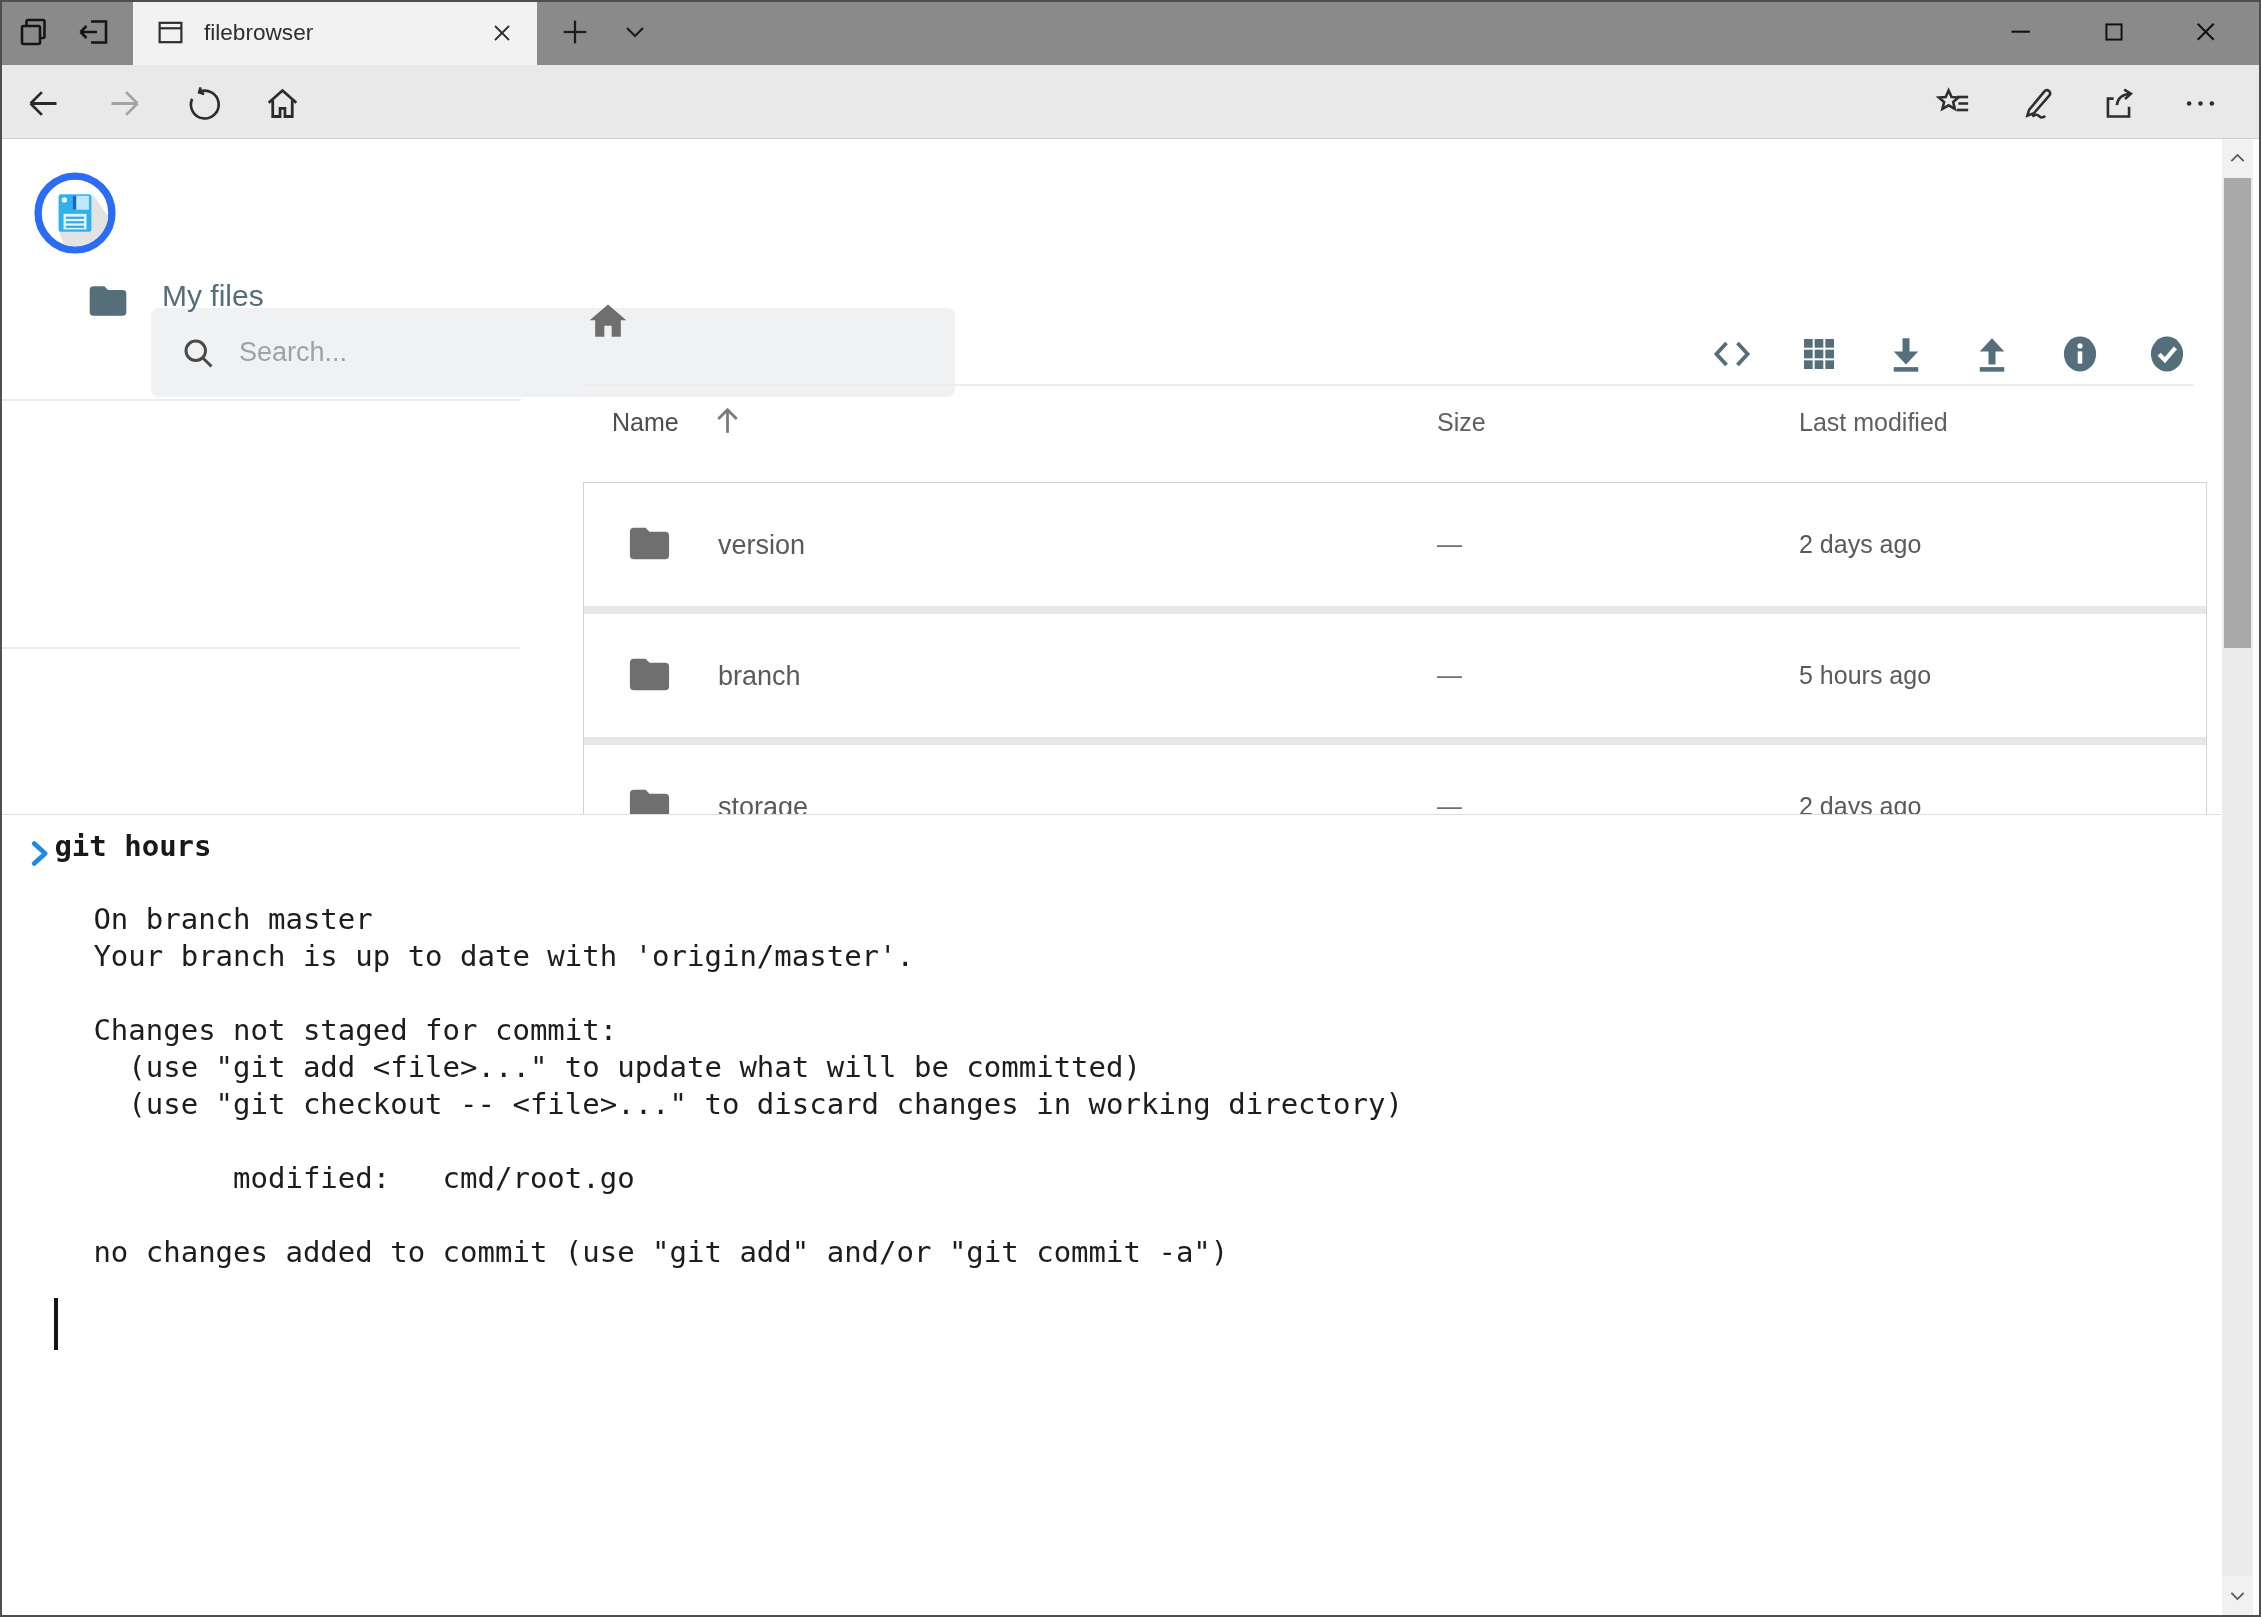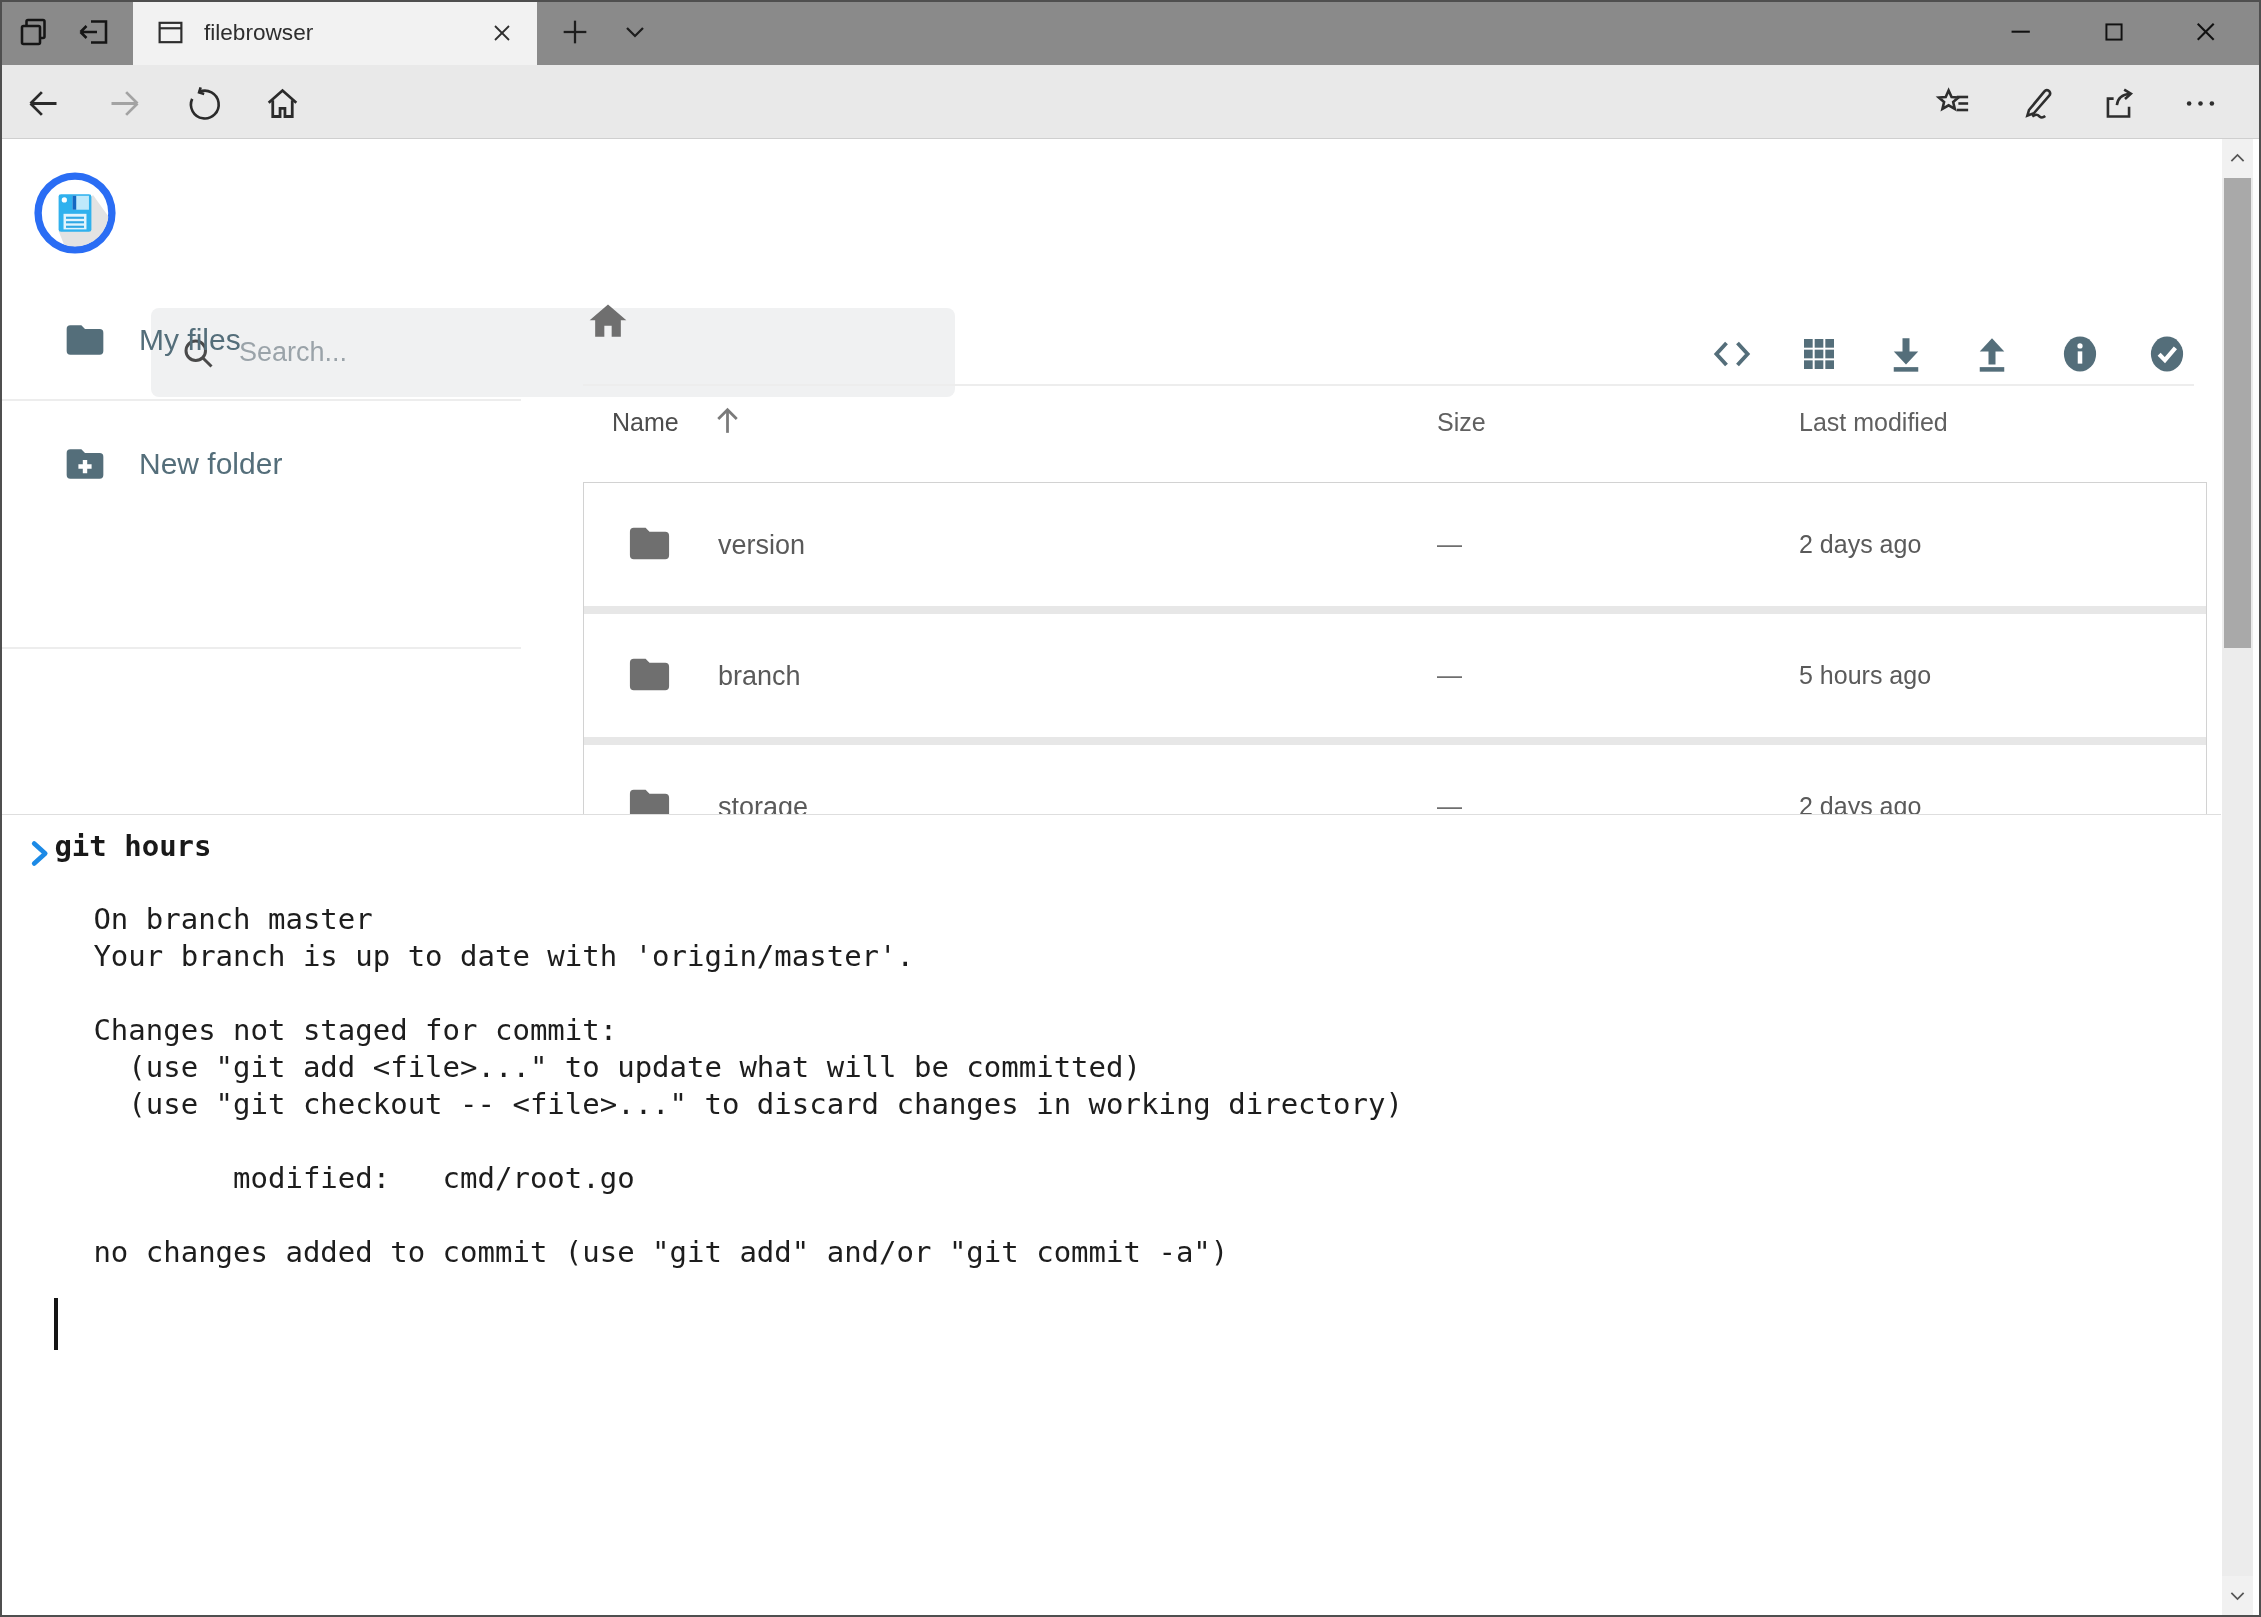--- a/index.html
+++ b/index.html
@@ -25,21 +25,21 @@
   .url-spacer { flex:1; }
 
   
   .appbar { position:absolute; left:2.4px; top:140px; width:2219px; height:149px; background:#fff; }
   .searchbox { position:absolute; left:149px; top:168px; width:804px; height:89px; background:#f0f1f2; border-radius:8px; display:flex; align-items:center; }
   .searchbox input { border:none; outline:none; background:transparent; font-size:27px; color:#444; width:646px; font-family:"Liberation Sans",sans-serif; }
   .searchbox input::placeholder { color:#9aa3a9; }
   .app-icon-btn { position:absolute; top:192px; width:44px; height:44px; display:flex; align-items:center; justify-content:center; }
 
   
-  .side-item { position:absolute; left:0; width:533px; height:121px; display:flex; align-items:center; padding-left:63px; cursor:pointer; }
+  .side-item { position:absolute; left:0; width:533px; height:121px; display:flex; align-items:flex-start; padding-left:86px; cursor:pointer; }
   .side-item span.lbl { margin-left:32px; font-size:30px; color:#546e7a; }
   .side-divider { position:absolute; left:0; width:521px; height:1.6px; background:#ededed; }
 
   
   .crumb-home { position:absolute; left:586px; top:300px; width:44px; height:44px; }
   .list-divider { position:absolute; left:583px; top:384px; width:1611px; height:1.6px; background:#ededed; }
   .col-head { position:absolute; top:408px; font-size:25px; color:#606060; }
   .col-head.name { color:#4d4d4d; font-weight:400; }
   .listing { position:absolute; left:583px; top:482px; width:1624px; border:0.8px solid #d2d2d2; border-bottom:none; }
   .row { position:relative; height:123px; background:#fff; margin-bottom:8px; }
@@ -333,29 +333,20 @@
 
   <div class="side-item" style="top:279px;">
     <span>
       <svg width="44" height="44" viewBox="0 0 24 24" fill="#546e7a">
           <path d="M10 4H4a2 2 0 0 0-2 2v12a2 2 0 0 0 2 2h16a2 2 0 0 0 2-2V8a2 2 0 0 0-2-2h-8l-2-2z"></path>
         </svg>
     </span>
     <span class="lbl">My files</span>
   </div>
   <div class="side-divider" style="top:399px;"></div>
-  <div class="side-item" style="top:403px;">
-    <span>
-      <svg width="44" height="44" viewBox="0 0 24 24">
-          <path d="M10 4H4a2 2 0 0 0-2 2v12a2 2 0 0 0 2 2h16a2 2 0 0 0 2-2V8a2 2 0 0 0-2-2h-8l-2-2z" fill="#546e7a"></path>
-          <path d="M13.2 11.8h-2.4v2.4H8.4v2.4h2.4V19h2.4v-2.4h2.4v-2.4h-2.4z" fill="#fff" transform="translate(0,-2)"></path>
-        </svg>
-    </span>
-    <span class="lbl">New folder</span>
-  </div>
   <div class="side-divider" style="top:647px;"></div>
 
   <div class="crumb-home">
     <span>
       <svg width="44" height="44" viewBox="0 0 24 24" fill="#6f6f6f">
           <path d="M10 20v-6h4v6h5v-9h3L12 2.5 2 11h3v9z"></path>
         </svg>
     </span>
   </div>
   <div class="list-divider"></div>

